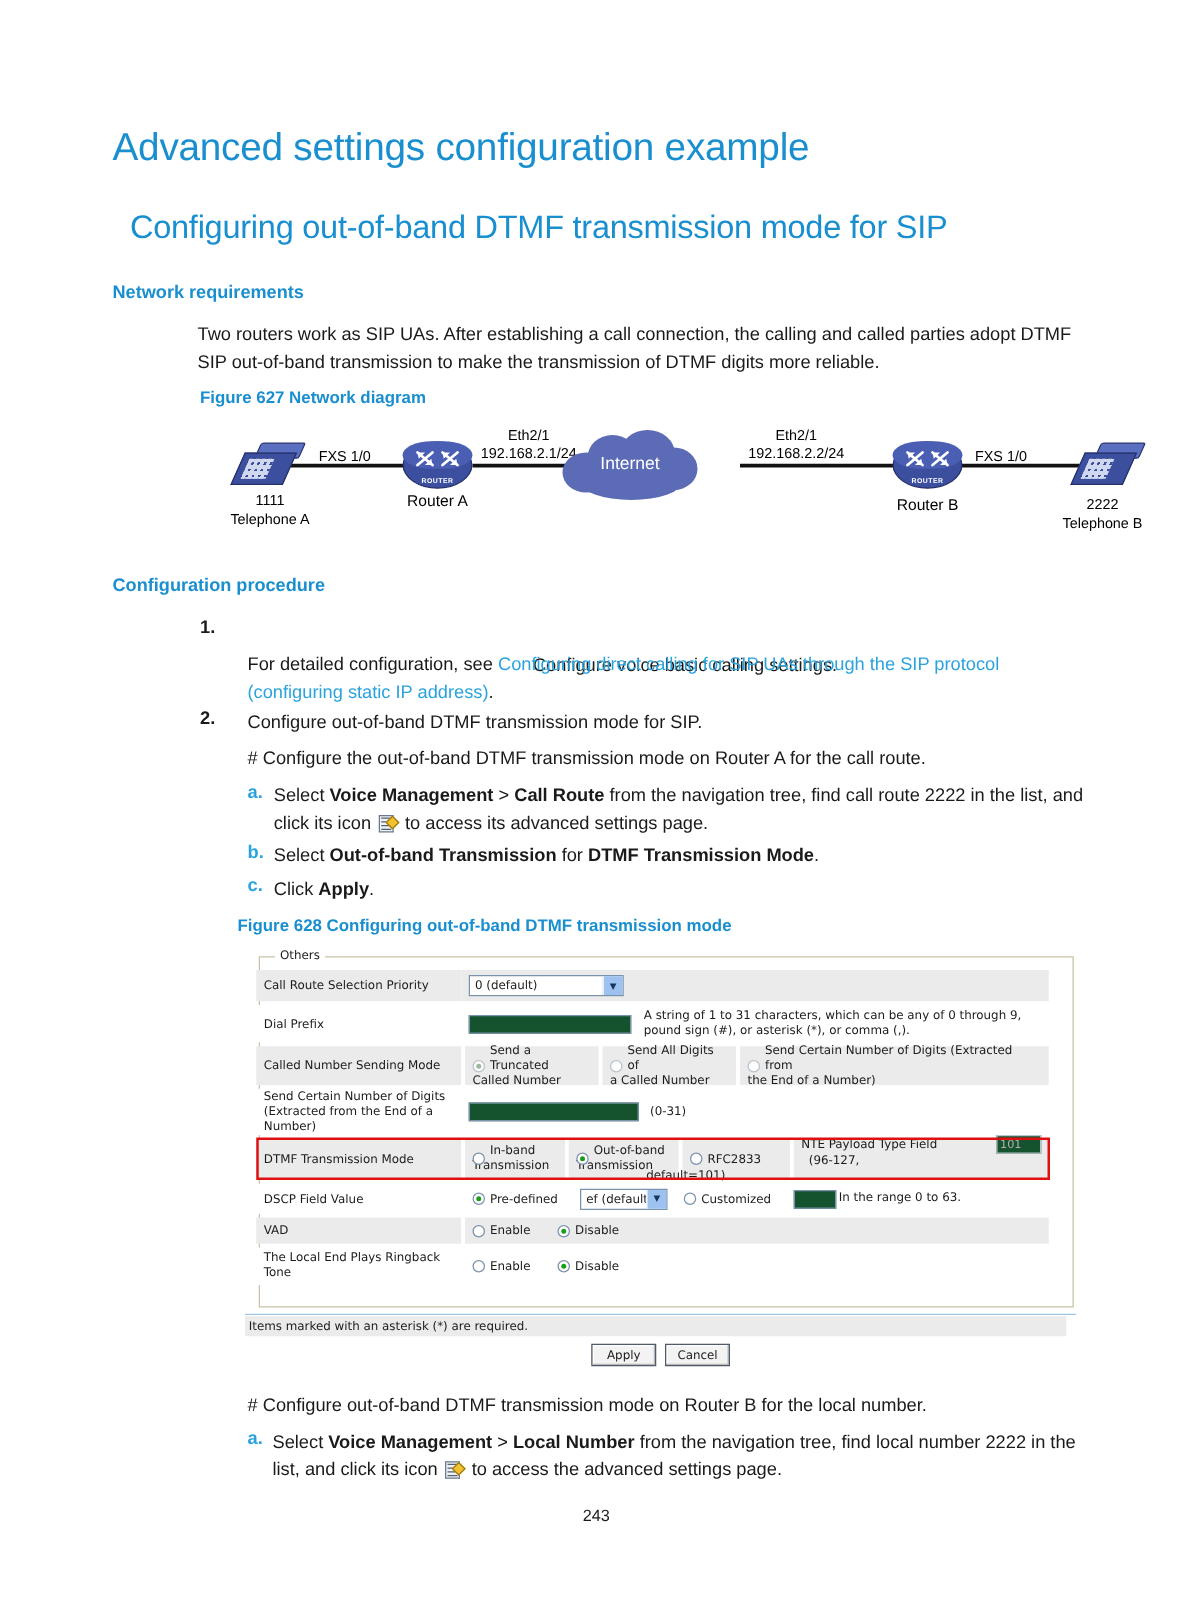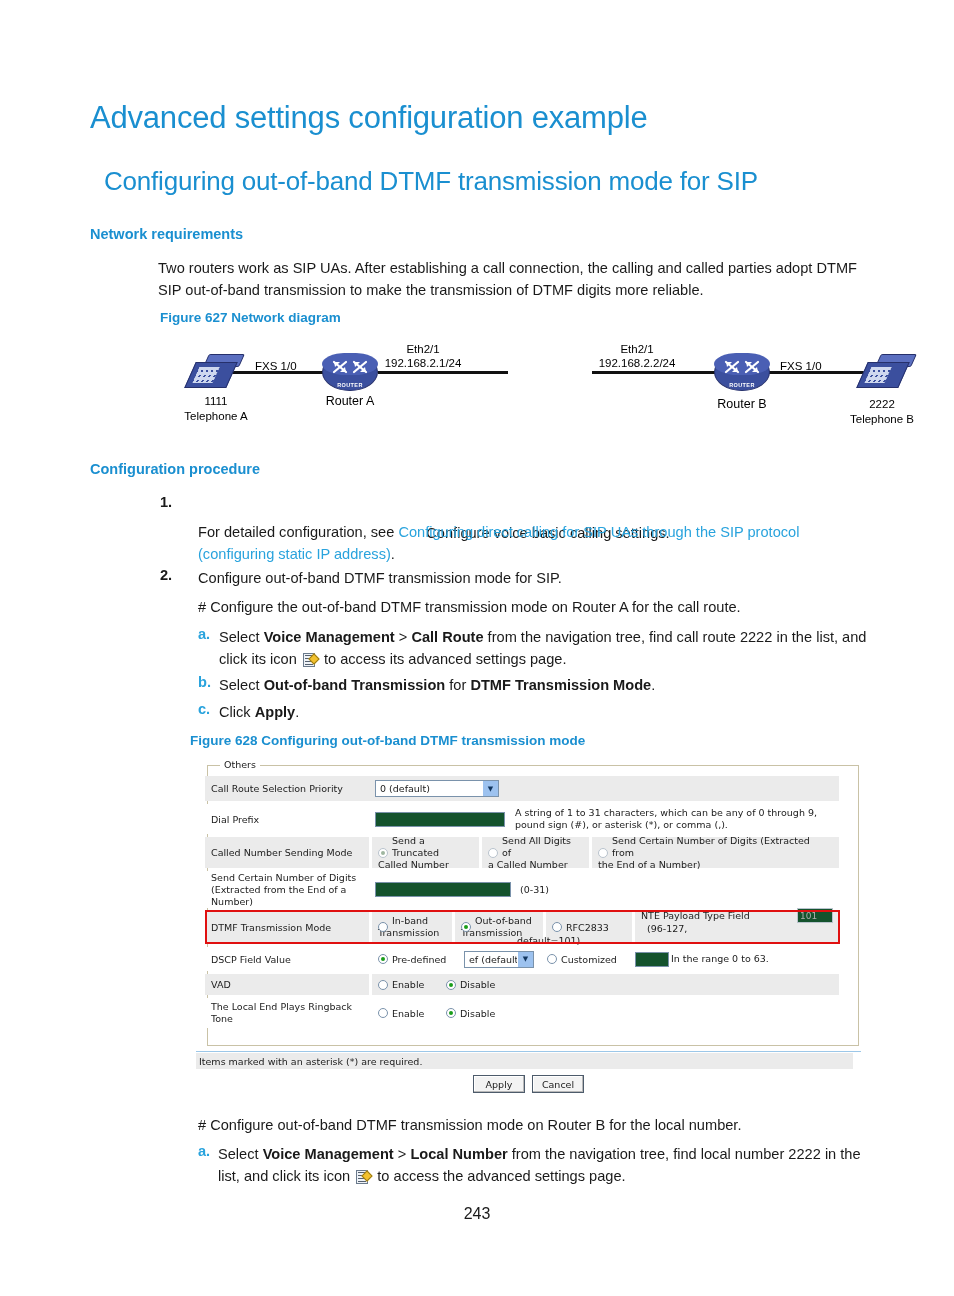--- a/index.html
+++ b/index.html
@@ -421,21 +421,21 @@
     font-size: 9.5px;
     box-sizing: border-box;
   }
 
   .pagenum {
     position: absolute;
     left: 0;
     top: 1205px;
     width: 954px;
     text-align: center;
-    font-size: 16px;
+    font-size: 13px;
     color: #1a1a1a;
   }
 </style>
 </head>
 <body>
 
 <div class="page">
 
   <div class="h1">Advanced settings configuration example</div>
   <div class="h2">Configuring out-of-band DTMF transmission mode for SIP</div>
@@ -479,20 +479,28 @@
           <polygon points="24,4 30,4 25,9"></polygon>
         </g>
       </svg>
       <div class="tag">ROUTER</div>
     </div>
     <div class="dlabel ctr" style="left:140px; top:65px; width:100px; font-size:12.5px;">Router A</div>
 
     <div class="dlabel ctr" style="left:198px; top:13px; width:130px;">Eth2/1</div>
     <div class="dlabel ctr" style="left:198px; top:27px; width:130px;">192.168.2.1/24</div>
 
+    <div class="cloud" style="left:290px; top:14px;">
+      <div class="c" style="left:0px;  top:18px; width:38px; height:32px;"></div>
+      <div class="c" style="left:20px; top:4px;  width:40px; height:36px;"></div>
+      <div class="c" style="left:46px; top:0px;  width:44px; height:38px;"></div>
+      <div class="c" style="left:70px; top:14px; width:38px; height:34px;"></div>
+      <div class="c" style="left:14px; top:26px; width:82px; height:30px;"></div>
+      <div class="label">Internet</div>
+    </div>
 
     <div class="dlabel ctr" style="left:412px; top:13px; width:130px;">Eth2/1</div>
     <div class="dlabel ctr" style="left:412px; top:27px; width:130px;">192.168.2.2/24</div>
 
     <div class="router" style="left:554px; top:23px;">
       <div class="body"></div>
       <div class="top"></div>
       <svg width="40" height="20" viewBox="0 0 40 20" aria-hidden="true">
         <g fill="none" stroke="#ffffff" stroke-width="2.2" stroke-linecap="round">
           <path d="M4 4 L16 14"></path>

